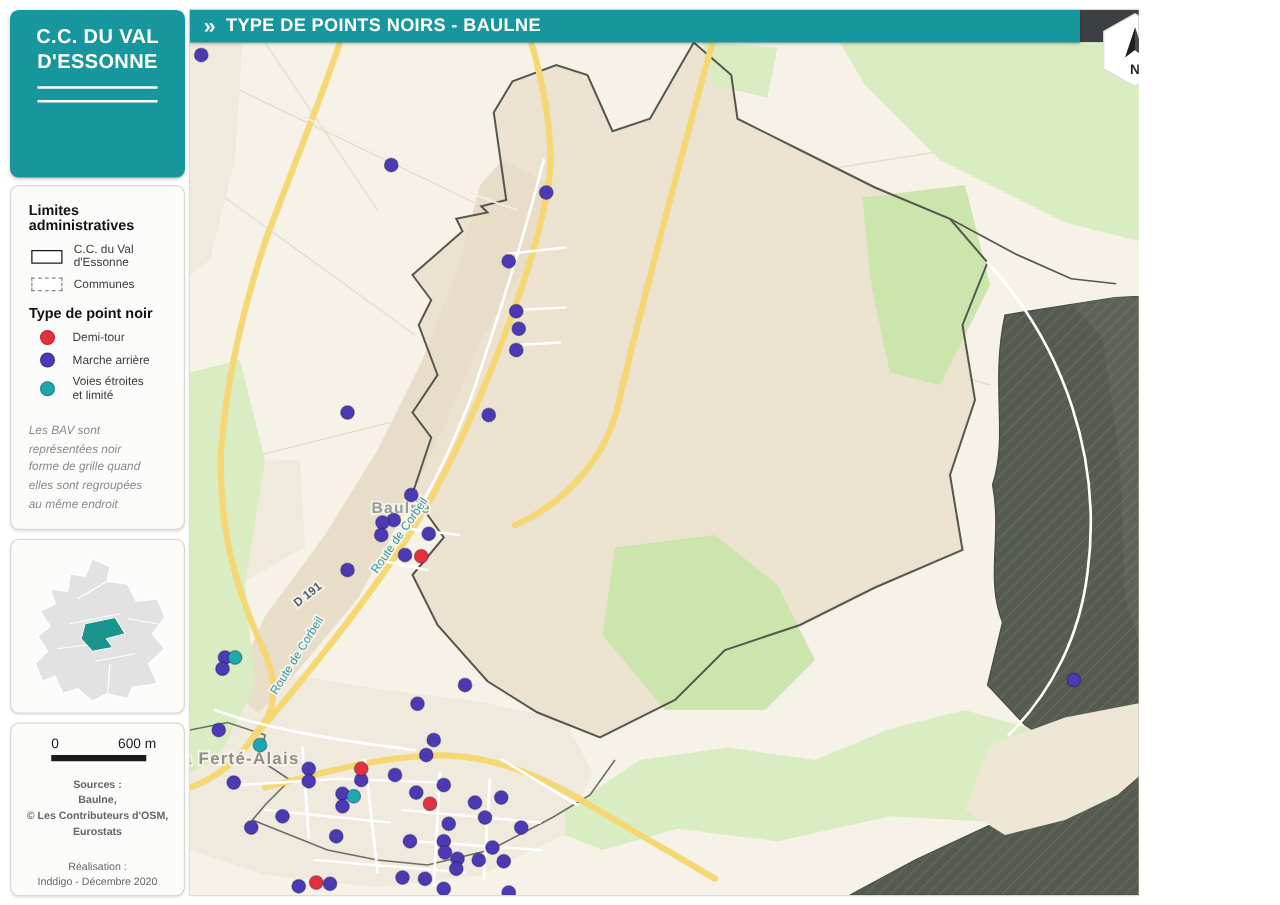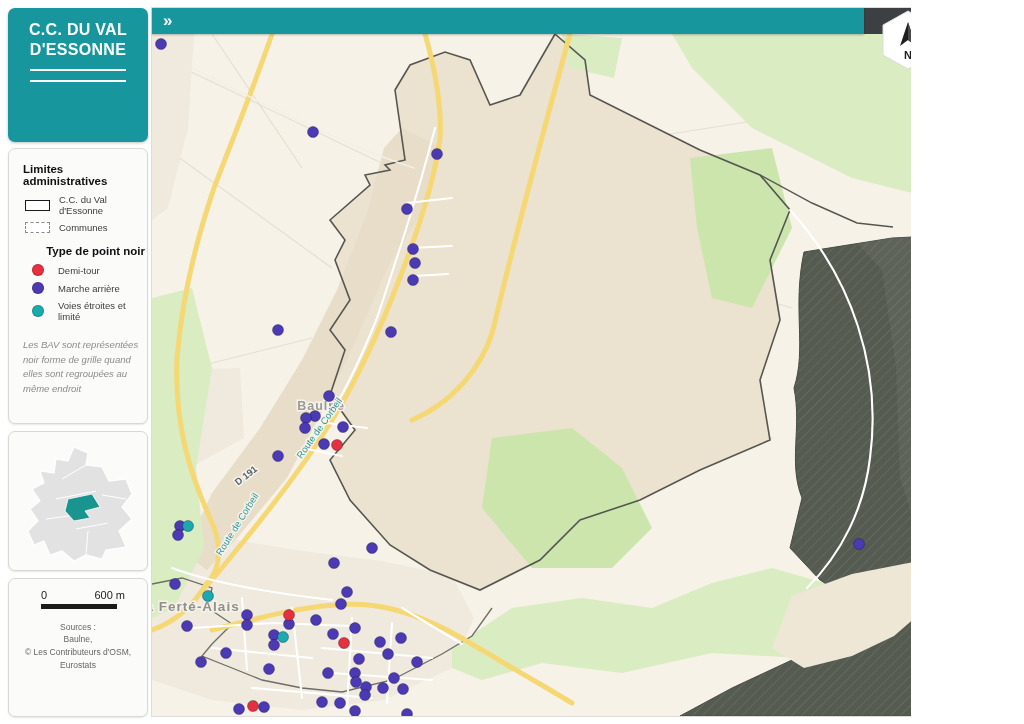--- a/index.html
+++ b/index.html
@@ -8,40 +8,40 @@
   .panel{position:absolute;left:8px;width:140px;background:#fbfbfa;
          border:1px solid #d9d9d3;border-radius:7px;box-shadow:0 1px 2px rgba(0,0,0,.10);
          box-sizing:border-box;}
   
   .brand{top:8px;height:134px;background:#17979d;border:none;color:#fff;text-align:center;
          padding:12px 8px;box-shadow:0 1px 3px rgba(0,0,0,.25);}
   .brand-title{font-size:16px;font-weight:bold;line-height:1.25;letter-spacing:.3px;}
   .brand-divider{border:none;border-top:2px solid #fff;width:78%;margin:9px auto 8px;}
   .brand-sub{font-size:10.5px;font-weight:bold;line-height:1.4;letter-spacing:.2px;}
   
-  .legend{top:148px;height:276px;padding:14px 2px 0 12px;}
+  .legend{top:148px;height:276px;padding:14px 25px 0 12px;}
   .legend h3{margin:0 0 7px 2px;font-size:11.5px;color:#111;}
   .legend .sec2{margin-top:12px;text-align:right;}
   .lg-row{display:flex;align-items:center;margin:0 0 6px 4px;}
   .sw{width:25px;height:11px;background:#fff;box-sizing:border-box;margin-right:9px;flex:none;}
   .sw.solid{border:1.6px solid #1a1a1a;}
   .sw.dashed{border:1.2px dashed #8a8a8a;}
   .dotsw{width:12px;height:12px;border-radius:50%;margin:0 14px 0 7px;flex:none;
          box-shadow:inset 0 0 0 1px rgba(0,0,0,.18);}
   .lg-label{font-size:9.5px;color:#3c3c3c;}
   .lg-note{margin:16px 2px 0 2px;font-size:9.5px;font-style:italic;color:#8b8b8b;line-height:1.55;}
   
   .minimap{top:431px;height:140px;padding:7px;}
   
   .info{top:578px;height:139px;padding:10px 8px 0;}
   .scale-row{display:flex;justify-content:space-between;padding:0 14px 0 24px;
              font-size:11px;color:#1c1c1c;}
   .scale-bar{height:4.5px;background:#1b1b1b;width:76px;margin:3px 0 0 24px;}
   .credits{margin-top:12px;text-align:center;font-size:8.5px;color:#666;line-height:1.5;}
-  .credits .blk{margin-bottom:15px;}
+  .credits .blk{margin-bottom:15px;font-weight:bold;}
   
   .map{position:absolute;left:152px;top:8px;width:864px;height:708px;background:#f6f2e7;
        box-shadow:0 0 0 1px rgba(120,115,100,.25);}
   .map svg.geo{position:absolute;left:0;top:0;}
   .titlebar{position:absolute;left:0;top:0;width:712px;height:26px;background:#17979d;
             color:#fff;display:flex;align-items:center;padding-left:11px;box-sizing:border-box;
             font-size:14.5px;font-weight:bold;letter-spacing:.3px;z-index:4;
             box-shadow:0 1px 2px rgba(0,0,0,.25);}
   .titlebar .chev{font-size:17px;margin-right:8px;font-weight:bold;}
   .titlebar-wedge{position:absolute;top:0;left:676px;right:0;height:26px;background:#3c4043;
@@ -100,20 +100,24 @@
       <span>0</span>
       <span>600 m</span>
     </div>
     <div class="scale-bar"></div>
     <div class="credits">
       <div class="blk">
         <div>Sources :</div>
         <div>Baulne,</div>
         <div>© Les Contributeurs d'OSM,</div>
         <div>Eurostats</div>
+      </div>
+      <div>
+        <div>Réalisation :</div>
+        <div>Inddigo - Décembre 2020</div>
       </div>
     </div>
   </div>
 
   <div class="map">
     <svg class="geo" width="864" height="708" viewBox="0 0 864 708">
       <defs>
         <pattern id="hatch" width="7" height="7" patternTransform="rotate(45)" patternUnits="userSpaceOnUse">
           <rect width="7" height="7" fill="#555b51"></rect>
           <line x1="0" y1="0" x2="0" y2="7" stroke="#616a5c" stroke-width="2"></line>
@@ -263,20 +267,21 @@
           <circle cx="185" cy="437" r="5.5" fill="#e5303e" stroke="rgba(20,15,60,0.35)" stroke-width="1"></circle>
           <circle cx="137" cy="607" r="5.5" fill="#e5303e" stroke="rgba(20,15,60,0.35)" stroke-width="1"></circle>
           <circle cx="192" cy="635" r="5.5" fill="#e5303e" stroke="rgba(20,15,60,0.35)" stroke-width="1"></circle>
           <circle cx="101" cy="698" r="5.5" fill="#e5303e" stroke="rgba(20,15,60,0.35)" stroke-width="1"></circle>
         </g>
     </svg>
 
     <div class="titlebar-wedge"></div>
     <div class="titlebar">
       <span class="chev">»</span>
+      <span>TYPE DE POINTS NOIRS - BAULNE</span>
     </div>
 
     <div class="badge north-badge">
       <svg width="52" height="60" viewBox="0 0 52 60">
         <polygon points="26,1 51,15 51,45 26,59 1,45 1,15" fill="#ffffff" stroke="#dddddd" stroke-width="1"></polygon>
         <polygon points="26,12 34,36 26,30 18,36" fill="#1f1f1f"></polygon>
         <polygon points="26,12 34,36 26,30" fill="#4a4a4a"></polygon>
         <text x="26" y="49" font-size="11" font-weight="bold" fill="#1f1f1f" text-anchor="middle">N</text>
       </svg>
     </div>

